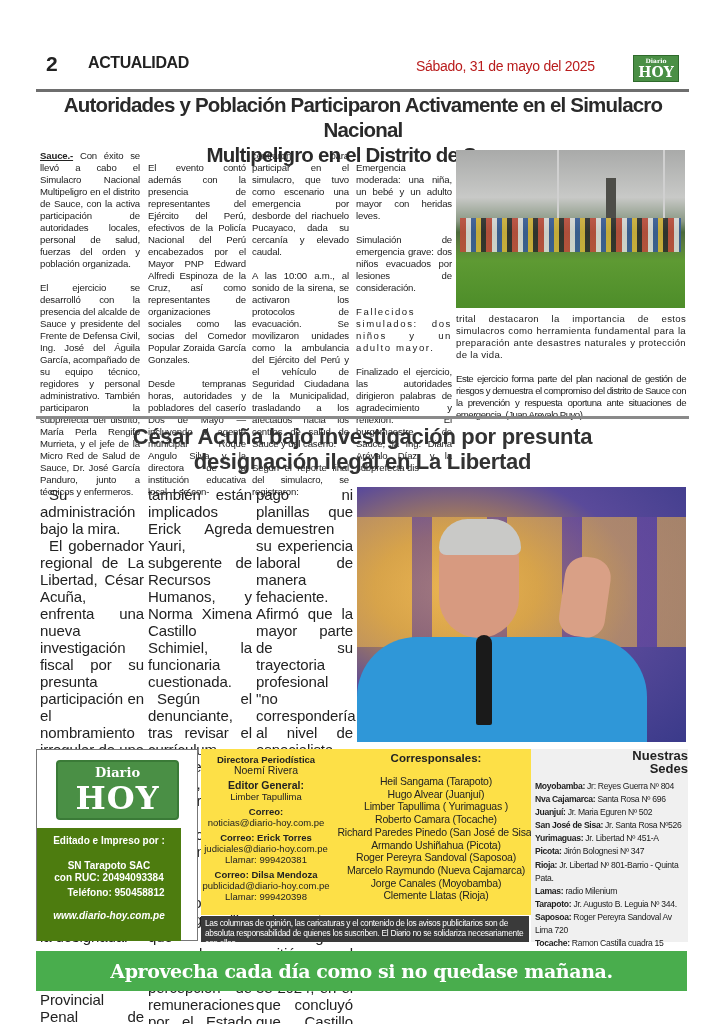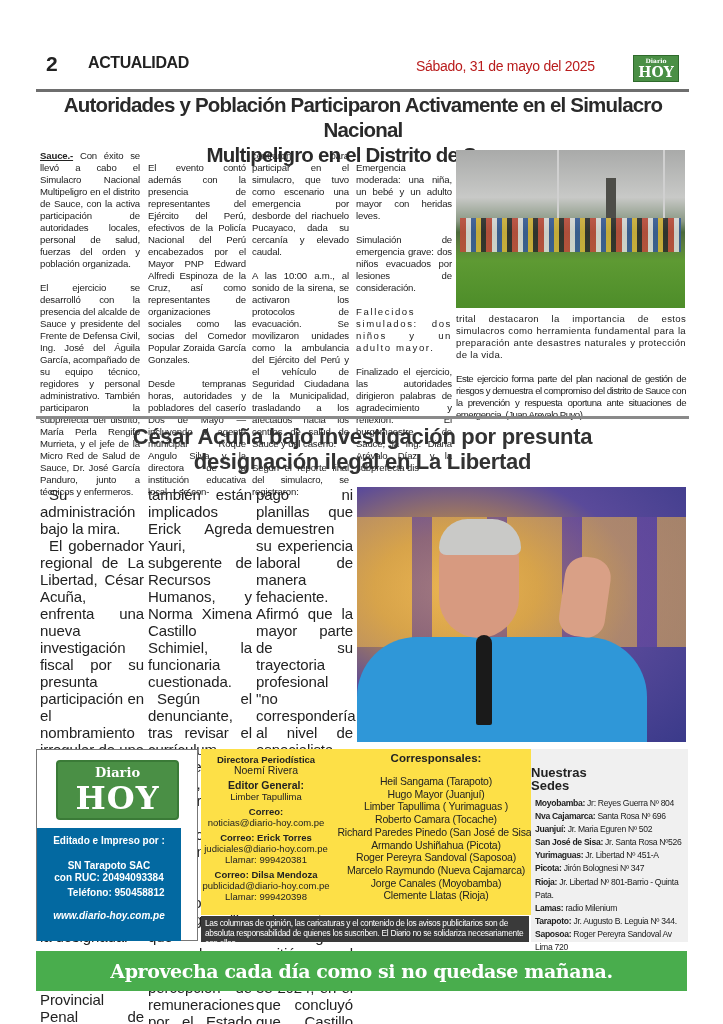--- a/index.html
+++ b/index.html
@@ -56,38 +56,38 @@
   .photo2 .head { position: absolute; left: 82px; top: 36px; width: 80px; height: 115px; background: #d79a80; border-radius: 40px 40px 45px 45px; }
   .photo2 .hair { position: absolute; left: 82px; top: 32px; width: 82px; height: 36px; background: #c9c9c7; border-radius: 40px 40px 10px 10px; }
   .photo2 .mic { position: absolute; left: 119px; top: 148px; width: 16px; height: 90px; background: #1a1a1a; border-radius: 8px 8px 2px 2px; }
   .photo2 .hand { position: absolute; left: 205px; top: 70px; width: 46px; height: 80px; background: #d9a086; border-radius: 20px 20px 18px 18px; transform: rotate(8deg); }
 
   
   .fbox1 { position: absolute; left: 36px; top: 749px; width: 162px; height: 192px; border: 1px solid #777; background: #fff; }
   .fbox1 .logo { position: absolute; left: 19px; top: 10px; width: 123px; height: 60px; background: #4a8f45; border: 2px solid #3a7a37; border-radius: 4px; color: #fff; text-align: center; }
   .fbox1 .logo .d { display: block; font: bold 13px "DejaVu Serif", serif; margin-top: 4px; line-height: 14px; }
   .fbox1 .logo .h { display: block; font: bold 32px "DejaVu Serif", serif; line-height: 36px; letter-spacing: 1px; }
-  .fbox1 .grey { position: absolute; left: 0; top: 78px; width: 144px; height: 113px; background: #0369a1; color: #fff; text-align: center; font-weight: bold; font-size: 10px; }
+  .fbox1 .grey { position: absolute; left: 0; top: 78px; width: 144px; height: 113px; background: #4d7c0f; color: #fff; text-align: center; font-weight: bold; font-size: 10px; }
   .fbox1 .grey .l1 { margin-top: 7px; }
   .fbox1 .grey .l2 { margin-top: 14px; line-height: 12px; }
   .fbox1 .grey .l4 { margin-top: 3px; padding-left: 14px; }
   .fbox1 .grey .l5 { margin-top: 12px; font-style: italic; }
 
   .fbox2 { position: absolute; left: 201px; top: 749px; width: 330px; height: 166px; background: #fde047; }
   .staff { position: absolute; left: 0; top: 5px; width: 130px; text-align: center; font-size: 9.5px; line-height: 11px; color: #222; }
   .staff .lbl { font-weight: bold; }
   .staff .nm { font-size: 10.5px; }
   .staff .blk { margin-bottom: 4px; }
   .corr { position: absolute; left: 135px; top: 3px; width: 200px; text-align: center; color: #222; }
   .corr .t { font: bold 11.5px "Liberation Sans", sans-serif; margin-bottom: 11px; }
   .corr .it { font-size: 10.5px; line-height: 12.7px; white-space: nowrap; letter-spacing: -0.2px; }
   .disclaimer { position: absolute; left: 201px; top: 916px; width: 328px; height: 26px; background: #3a3a3a; color: #fff; font-size: 8.4px; line-height: 10px; padding: 2px 4px; letter-spacing: -0.3px; }
 
   .fbox3 { position: absolute; left: 531px; top: 749px; width: 157px; height: 193px; background: #f0f0f0; }
-  .fbox3 .t { text-align: left; font: bold 13px "Liberation Sans", sans-serif; line-height: 13px; color: #222; margin-top: 17px; margin-bottom: 5px; }
+  .fbox3 .t { text-align: right; font: bold 13px "Liberation Sans", sans-serif; line-height: 13px; color: #222; margin-top: 0; margin-bottom: 5px; }
   .sede { font-size: 8.6px; line-height: 13.1px; padding-left: 4px; color: #222; letter-spacing: -0.3px; }
   .sede b { font-weight: bold; }
 
   .slogan { position: absolute; left: 36px; top: 951px; width: 651px; height: 40px; background: #49ad4d; color: #fff; text-align: center; font: bold 19px "DejaVu Serif", serif; line-height: 40px; letter-spacing: -0.4px; }
 </style>
 </head>
 <body>
 
 <div class="hdr">
   <span class="pgnum">2</span>
@@ -203,21 +203,21 @@
     </div>
     <div class="blk">
       <div class="lbl">Correo: Dilsa Mendoza</div>
       <div>publicidad@diario-hoy.com.pe</div>
       <div>Llamar: 999420398</div>
     </div>
   </div>
   <div class="corr">
     <div class="t">Corresponsales:</div>
     <div class="it">Heil Sangama (Tarapoto)</div>
-    <div class="it">Hugo Mayor (Juanjuí)</div>
+    <div class="it">Hugo Alvear (Juanjuí)</div>
     <div class="it">Limber Tapullima ( Yurimaguas )</div>
     <div class="it">Roberto  Camara (Tocache)</div>
     <div class="it">Richard Paredes Pinedo (San José de Sisa)</div>
     <div class="it">Armando Ushiñahua (Picota)</div>
     <div class="it">Roger Pereyra Sandoval (Saposoa)</div>
     <div class="it">Marcelo Raymundo (Nueva Cajamarca)</div>
     <div class="it">Jorge Canales (Moyobamba)</div>
     <div class="it">Clemente Llatas (Rioja)</div>
   </div>
 </div>

